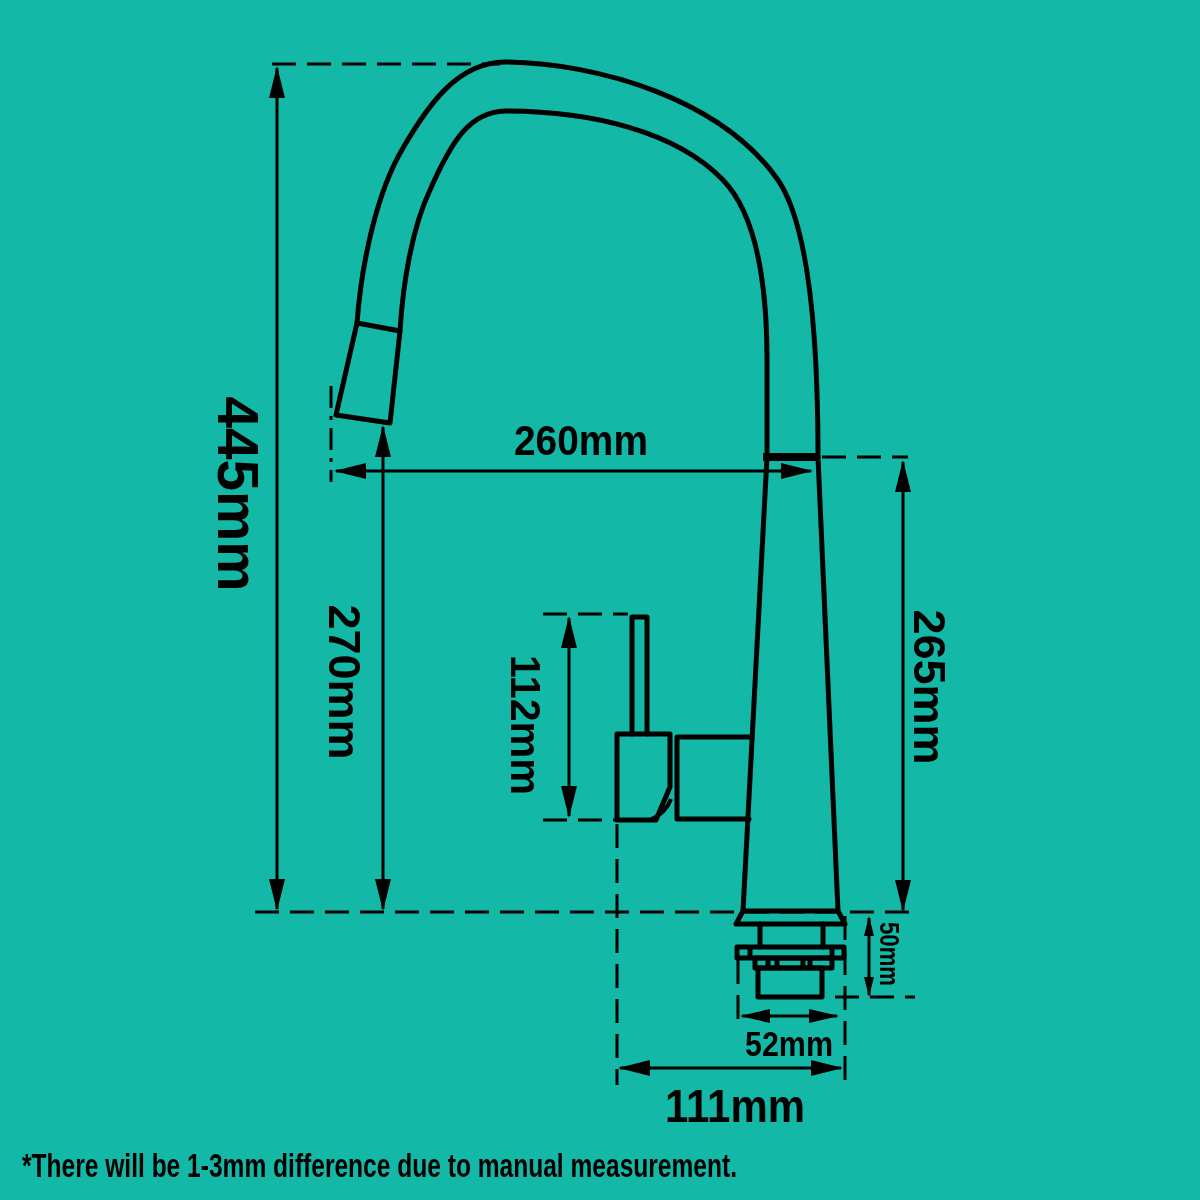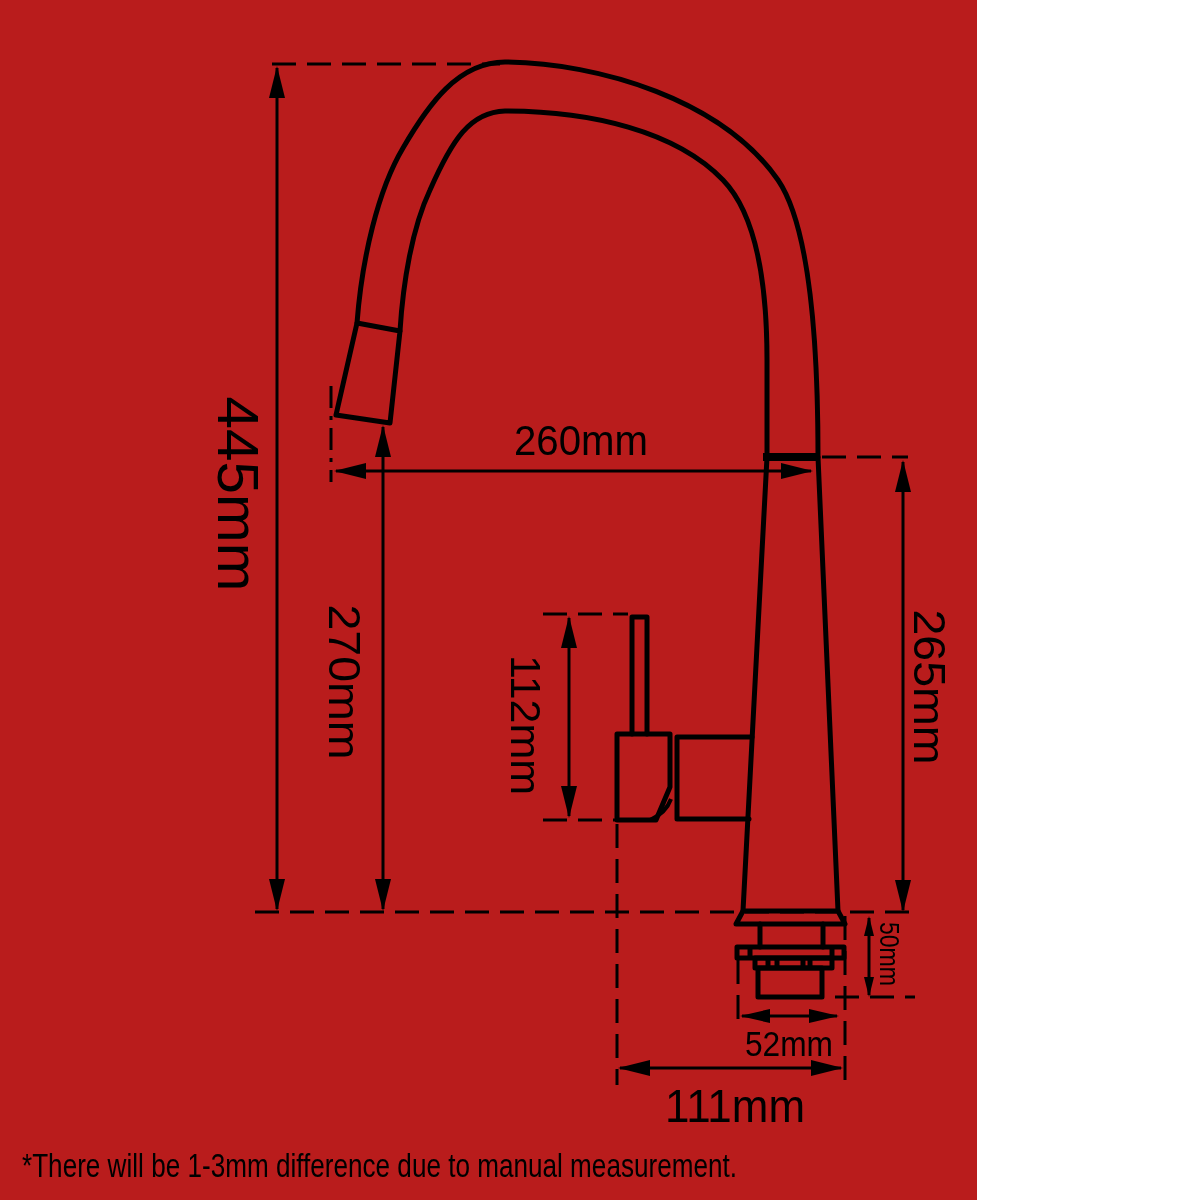--- a/index.html
+++ b/index.html
@@ -4,24 +4,25 @@
 <style>
   html, body {
     margin: 0;
     padding: 0;
     background: #ffffff;
     width: 1200px;
     height: 1200px;
     overflow: hidden;
   }
   .drawing-stage {
-    width: 977px;
+    width: 1200px;
     height: 1200px;
     position: relative;
-    background: #b91c1c;
+    background: #14b8a6;
+    font-weight: bold;
   }
   svg { display: block; }
   .outline {
     fill: none;
     stroke: #000000;
     stroke-width: 5;
     stroke-linejoin: round;
     stroke-linecap: round;
   }
   .outline-thin {

